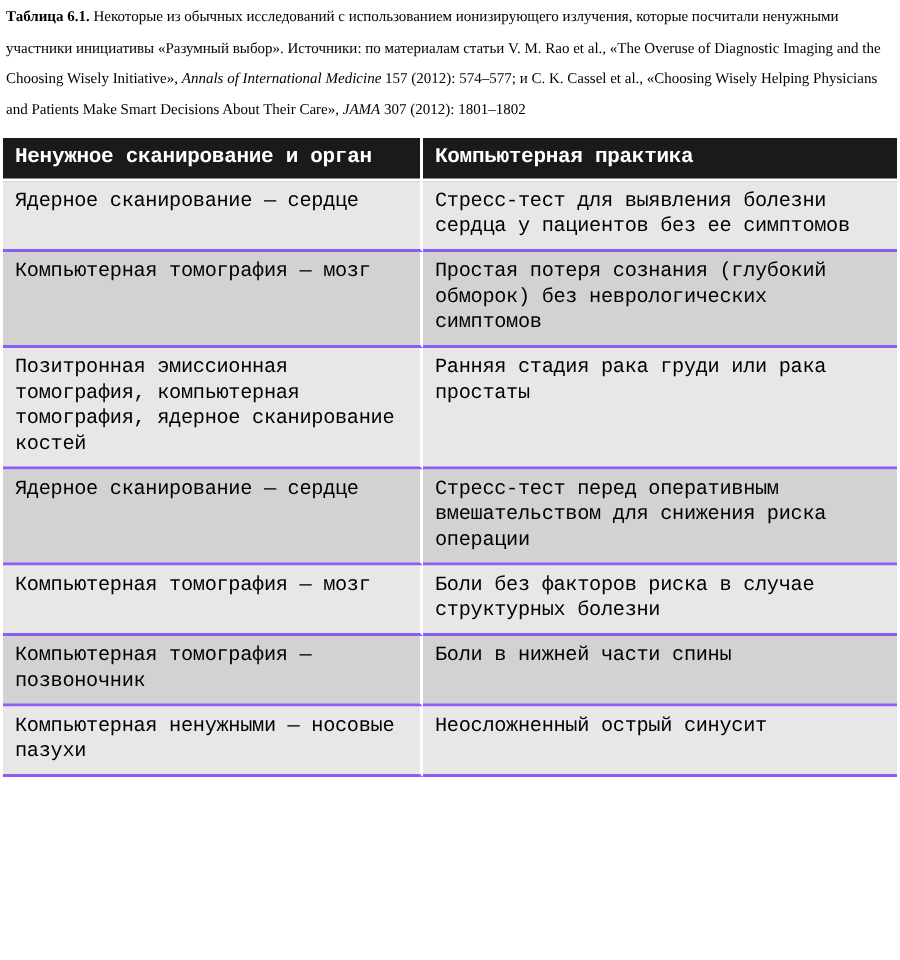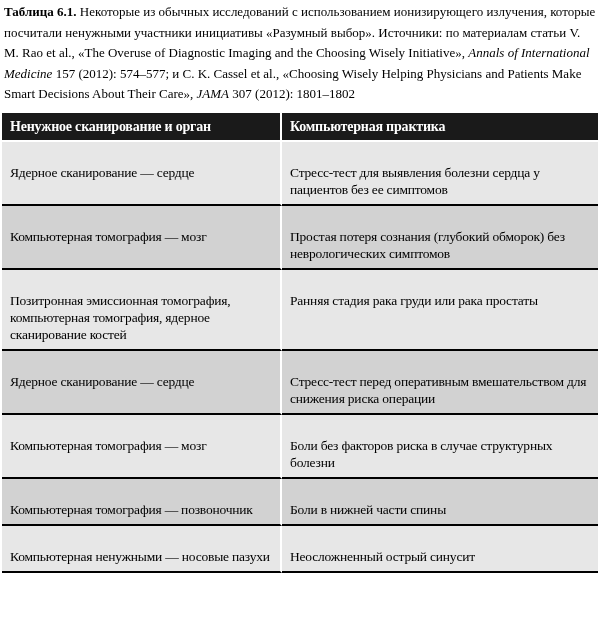--- a/index.html
+++ b/index.html
@@ -12,34 +12,34 @@
   }
   .page {
     width: 600px;
     height: 640px;
     box-sizing: border-box;
     padding: 2px 2px 0 2px;
     background: #ffffff;
   }
   .caption {
     font-family: "Liberation Serif", serif;
-    font-size: 13px;
+    font-size: 10px;
     line-height: 20.5px;
     color: #000000;
     margin: 0 0 8px 0;
     padding: 0 2px;
     text-align: left;
   }
   .caption .bold { font-weight: bold; }
   .caption .italic { font-style: italic; }
   table.data-table {
     width: 100%;
     border-collapse: separate;
     border-spacing: 0;
-    font-family: Liberation Serif, serif;
+    font-family: Liberation Mono, monospace;
     font-size: 13.5px;
     line-height: 17px;
     color: #000000;
     letter-spacing: -0.2px;
   }
   table.data-table th {
     background: #1a1a1a;
     color: #ffffff;
     font-weight: bold;
     text-align: left;
@@ -47,22 +47,22 @@
     padding: 5px 8px;
     border-bottom: 2px solid #ffffff;
   }
   table.data-table th:first-child,
   table.data-table td:first-child {
     width: 262px;
     border-right: 2px solid #ffffff;
   }
   table.data-table td {
     vertical-align: top;
-    padding: 22px 8px 6px 8px;
-    border-bottom: 2px solid #000000;
+    padding: 5px 8px 6px 8px;
+    border-bottom: 2px solid #8b5cf6;
   }
   table.data-table tbody tr:nth-child(odd) td { background: #e7e7e7; }
   table.data-table tbody tr:nth-child(even) td { background: #d2d2d2; }
 </style>
 </head>
 <body>
 
 <div class="page">
 
   <p class="caption"><span class="bold">Таблица 6.1.</span><span> Некоторые из обычных исследований с использованием ионизирующего излучения, которые посчитали ненужными участники инициативы «Разумный выбор». Источники: по материалам статьи V. M. Rao et al., «The Overuse of Diagnostic Imaging and the Choosing Wisely Initiative», </span><span class="italic">Annals of International Medicine</span><span> 157 (2012): 574–577; и C. K. Cassel et al., «Choosing Wisely Helping Physicians and Patients Make Smart Decisions About Their Care», </span><span class="italic">JAMA</span><span> 307 (2012): 1801–1802</span></p>

